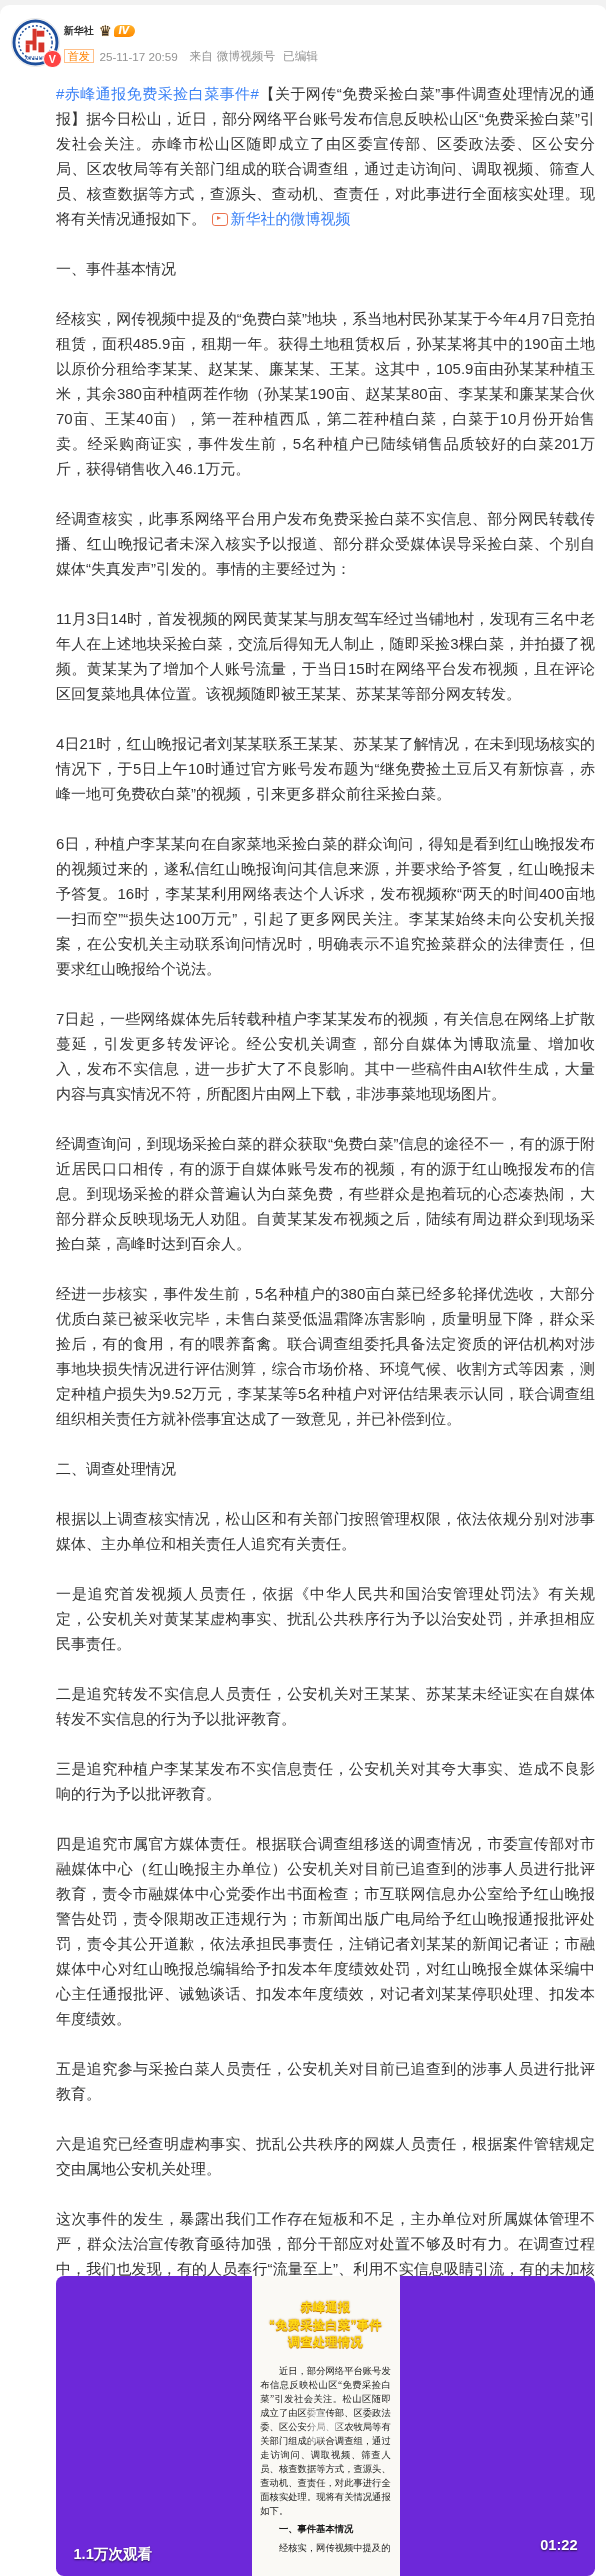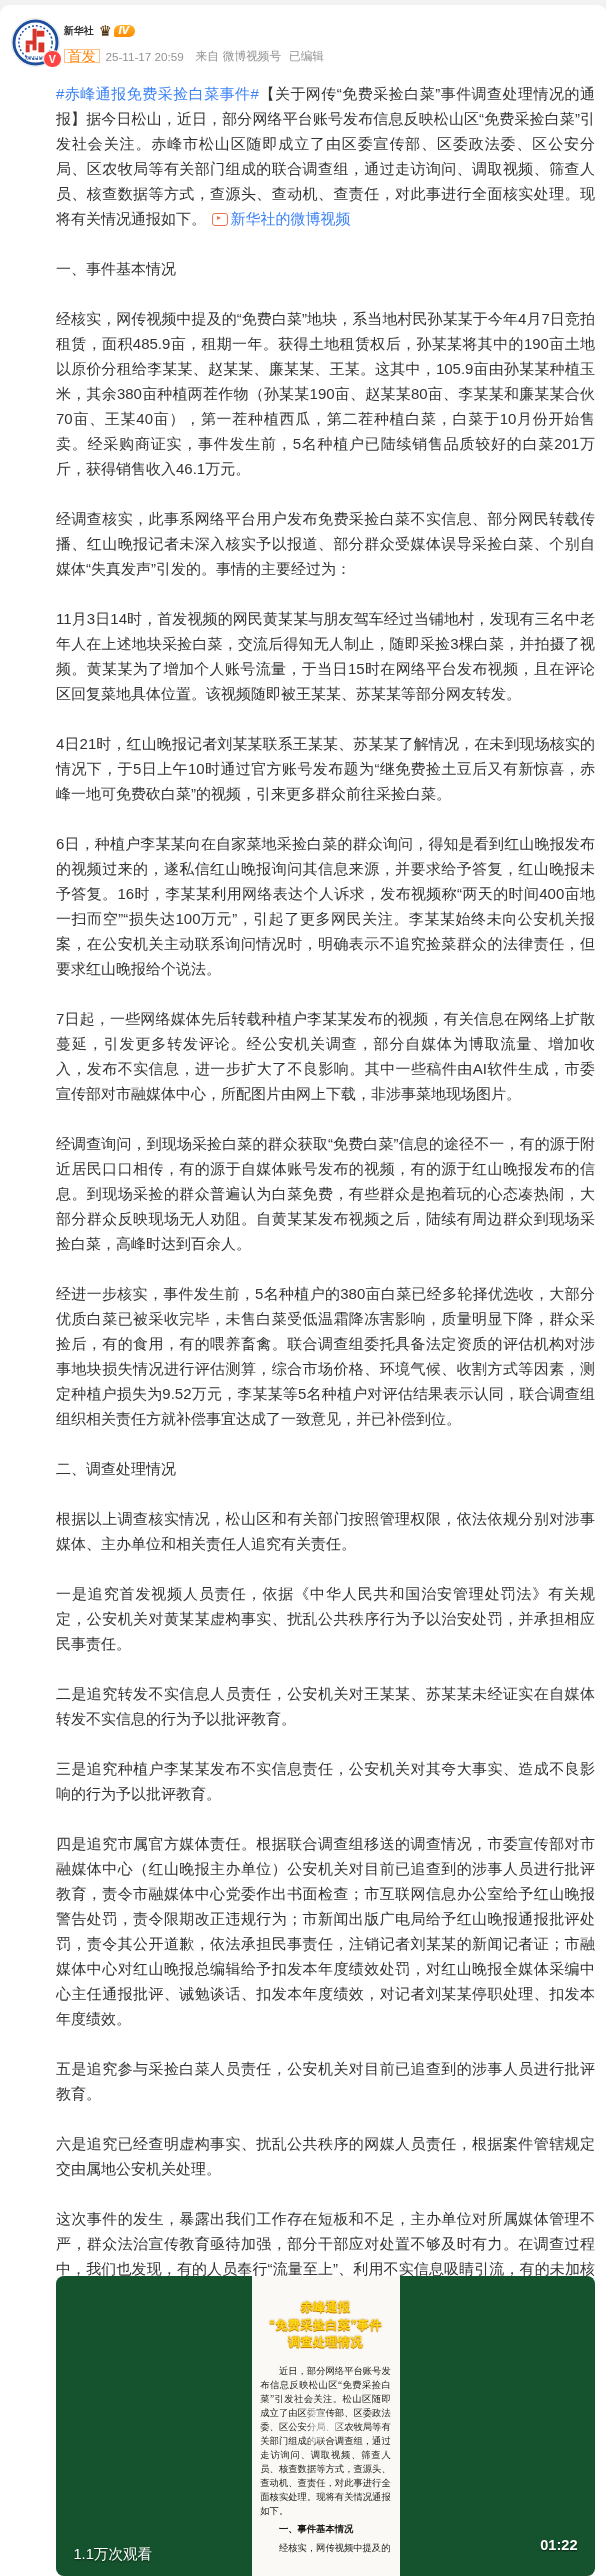--- a/index.html
+++ b/index.html
@@ -29,21 +29,21 @@
   .name{font-size:10px;font-weight:bold;color:#333;cursor:pointer;}
   .crown{color:#3a3028;font-size:14.6px;margin-left:4.9px;text-shadow:0 0 1px #f5a623;position:relative;top:-1px;}
   .vip-pill{
     margin-left:1.9px;background:linear-gradient(180deg,#ffb12a,#ff8a00);
     color:#fff;font-size:9.7px;font-weight:bold;font-style:italic;
     border-radius:7.8px 7.8px 7.8px 1.9px;padding:1px 5.8px 1px 4.9px;line-height:10.7px;
   }
   .meta-row{display:flex;align-items:center;margin-top:6.8px;font-size:11.7px;color:#939393;}
   .origin-badge{
     color:#ff8200;border:1px solid #ffc08a;border-radius:0;
-    font-size:14px;line-height:12.7px;padding:0 2.9px;margin-right:5.8px;
+    font-size:11px;line-height:12.7px;padding:0 2.9px;margin-right:5.8px;
   }
   .meta-row .sep{margin:0 3.9px 0 0;}
   .meta-row .src{margin-left:3.9px;cursor:pointer;}
   .meta-row .edited{margin-left:7.8px;}
   
   .content{margin-top:17.5px;width:539px;}
   .content p{
     margin:0 0 25px 0;font-size:15px;line-height:25px;color:#333;
     text-align:justify;word-break:break-all;
   }
@@ -52,21 +52,21 @@
     display:inline-block;vertical-align:-1.9px;width:15.6px;height:12.7px;margin:0 2.9px 0 1.9px;
     border:1.5px solid #eb7350;border-radius:2.9px;position:relative;box-sizing:border-box;
   }
   .vicon:before{
     content:"";position:absolute;left:3.9px;top:1.9px;
     border-left:4.9px solid #eb7350;border-top:2.9px solid transparent;border-bottom:2.9px solid transparent;
   }
   
   .video{
     position:absolute;left:56px;top:2276px;width:539px;height:300px;
-    background:#14532d;border-radius:7.8px;overflow:hidden;cursor:pointer;
+    background:#6d28d9;border-radius:7.8px;overflow:hidden;cursor:pointer;
   }
   .doc{
     position:absolute;left:50%;top:0;transform:translateX(-50%);
     width:148px;height:100%;background:#faf9f5;box-sizing:border-box;
     padding:23.4px 8.8px 0 8.8px;overflow:hidden;
   }
   .doc-title{
     text-align:center;font-weight:bold;font-size:12px;line-height:17.5px;
     color:#ffd915;text-shadow:0 1px 0 #c87d00,0 0 1.9px #b06c00;letter-spacing:0.5px;
   }
@@ -83,21 +83,21 @@
     font-family:"Liberation Serif","DejaVu Serif",serif;
     font-size:9.3px;line-height:14px;color:#1a1a1a;text-indent:2em;margin-top:4.9px;
   }
   .play{
     position:absolute;left:50%;top:50%;transform:translate(-50%,-50%);
     width:0;height:0;opacity:.5;
     border-left:33px solid #fff;border-top:20.5px solid transparent;border-bottom:20.5px solid transparent;
     border-radius:3.9px;
   }
   .views{
-    position:absolute;left:17.5px;bottom:11.7px;color:#fff;font-size:14.6px;font-weight:normal;
+    position:absolute;left:17.5px;bottom:11.7px;color:#fff;font-size:14.6px;font-weight:bold;
     text-shadow:0 1px 1.9px rgba(0,0,0,.6);
   }
   .duration{
     position:absolute;right:17.5px;bottom:23px;color:#fff;font-size:14.6px;font-weight:bold;
     text-shadow:0 1px 1.9px rgba(0,0,0,.6);
   }
 </style>
 </head>
 <body>
 
@@ -137,21 +137,21 @@
     <p>
       <a class="wlink">#赤峰通报免费采捡白菜事件#</a><span>【关于网传“免费采捡白菜”事件调查处理情况的通报】据今日松山，近日，部分网络平台账号发布信息反映松山区“免费采捡白菜”引发社会关注。赤峰市松山区随即成立了由区委宣传部、区委政法委、区公安分局、区农牧局等有关部门组成的联合调查组，通过走访询问、调取视频、筛查人员、核查数据等方式，查源头、查动机、查责任，对此事进行全面核实处理。现将有关情况通报如下。</span>
       <a class="wlink"><span class="vicon"></span><span>新华社的微博视频</span></a>
     </p>
     <p>一、事件基本情况</p>
     <p>经核实，网传视频中提及的“免费白菜”地块，系当地村民孙某某于今年4月7日竞拍租赁，面积485.9亩，租期一年。获得土地租赁权后，孙某某将其中的190亩土地以原价分租给李某某、赵某某、廉某某、王某。这其中，105.9亩由孙某某种植玉米，其余380亩种植两茬作物（孙某某190亩、赵某某80亩、李某某和廉某某合伙70亩、王某40亩），第一茬种植西瓜，第二茬种植白菜，白菜于10月份开始售卖。经采购商证实，事件发生前，5名种植户已陆续销售品质较好的白菜201万斤，获得销售收入46.1万元。</p>
     <p>经调查核实，此事系网络平台用户发布免费采捡白菜不实信息、部分网民转载传播、红山晚报记者未深入核实予以报道、部分群众受媒体误导采捡白菜、个别自媒体“失真发声”引发的。事情的主要经过为：</p>
     <p>11月3日14时，首发视频的网民黄某某与朋友驾车经过当铺地村，发现有三名中老年人在上述地块采捡白菜，交流后得知无人制止，随即采捡3棵白菜，并拍摄了视频。黄某某为了增加个人账号流量，于当日15时在网络平台发布视频，且在评论区回复菜地具体位置。该视频随即被王某某、苏某某等部分网友转发。</p>
     <p>4日21时，红山晚报记者刘某某联系王某某、苏某某了解情况，在未到现场核实的情况下，于5日上午10时通过官方账号发布题为“继免费捡土豆后又有新惊喜，赤峰一地可免费砍白菜”的视频，引来更多群众前往采捡白菜。</p>
     <p>6日，种植户李某某向在自家菜地采捡白菜的群众询问，得知是看到红山晚报发布的视频过来的，遂私信红山晚报询问其信息来源，并要求给予答复，红山晚报未予答复。16时，李某某利用网络表达个人诉求，发布视频称“两天的时间400亩地一扫而空”“损失达100万元”，引起了更多网民关注。李某某始终未向公安机关报案，在公安机关主动联系询问情况时，明确表示不追究捡菜群众的法律责任，但要求红山晚报给个说法。</p>
-    <p>7日起，一些网络媒体先后转载种植户李某某发布的视频，有关信息在网络上扩散蔓延，引发更多转发评论。经公安机关调查，部分自媒体为博取流量、增加收入，发布不实信息，进一步扩大了不良影响。其中一些稿件由AI软件生成，市委宣传部对市融媒体中心，所配图片由网上下载，非涉事菜地现场图片。</p>
+    <p>7日起，一些网络媒体先后转载种植户李某某发布的视频，有关信息在网络上扩散蔓延，引发更多转发评论。经公安机关调查，部分自媒体为博取流量、增加收入，发布不实信息，进一步扩大了不良影响。其中一些稿件由AI软件生成，大量内容与真实情况不符，所配图片由网上下载，非涉事菜地现场图片。</p>
     <p>经调查询问，到现场采捡白菜的群众获取“免费白菜”信息的途径不一，有的源于附近居民口口相传，有的源于自媒体账号发布的视频，有的源于红山晚报发布的信息。到现场采捡的群众普遍认为白菜免费，有些群众是抱着玩的心态凑热闹，大部分群众反映现场无人劝阻。自黄某某发布视频之后，陆续有周边群众到现场采捡白菜，高峰时达到百余人。</p>
     <p>经进一步核实，事件发生前，5名种植户的380亩白菜已经多轮择优选收，大部分优质白菜已被采收完毕，未售白菜受低温霜降冻害影响，质量明显下降，群众采捡后，有的食用，有的喂养畜禽。联合调查组委托具备法定资质的评估机构对涉事地块损失情况进行评估测算，综合市场价格、环境气候、收割方式等因素，测定种植户损失为9.52万元，李某某等5名种植户对评估结果表示认同，联合调查组组织相关责任方就补偿事宜达成了一致意见，并已补偿到位。</p>
     <p>二、调查处理情况</p>
     <p>根据以上调查核实情况，松山区和有关部门按照管理权限，依法依规分别对涉事媒体、主办单位和相关责任人追究有关责任。</p>
     <p>一是追究首发视频人员责任，依据《中华人民共和国治安管理处罚法》有关规定，公安机关对黄某某虚构事实、扰乱公共秩序行为予以治安处罚，并承担相应民事责任。</p>
     <p>二是追究转发不实信息人员责任，公安机关对王某某、苏某某未经证实在自媒体转发不实信息的行为予以批评教育。</p>
     <p>三是追究种植户李某某发布不实信息责任，公安机关对其夸大事实、造成不良影响的行为予以批评教育。</p>
     <p>四是追究市属官方媒体责任。根据联合调查组移送的调查情况，市委宣传部对市融媒体中心（红山晚报主办单位）公安机关对目前已追查到的涉事人员进行批评教育，责令市融媒体中心党委作出书面检查；市互联网信息办公室给予红山晚报警告处罚，责令限期改正违规行为；市新闻出版广电局给予红山晚报通报批评处罚，责令其公开道歉，依法承担民事责任，注销记者刘某某的新闻记者证；市融媒体中心对红山晚报总编辑给予扣发本年度绩效处罚，对红山晚报全媒体采编中心主任通报批评、诫勉谈话、扣发本年度绩效，对记者刘某某停职处理、扣发本年度绩效。</p>
     <p>五是追究参与采捡白菜人员责任，公安机关对目前已追查到的涉事人员进行批评教育。</p>
     <p>六是追究已经查明虚构事实、扰乱公共秩序的网媒人员责任，根据案件管辖规定交由属地公安机关处理。</p>

